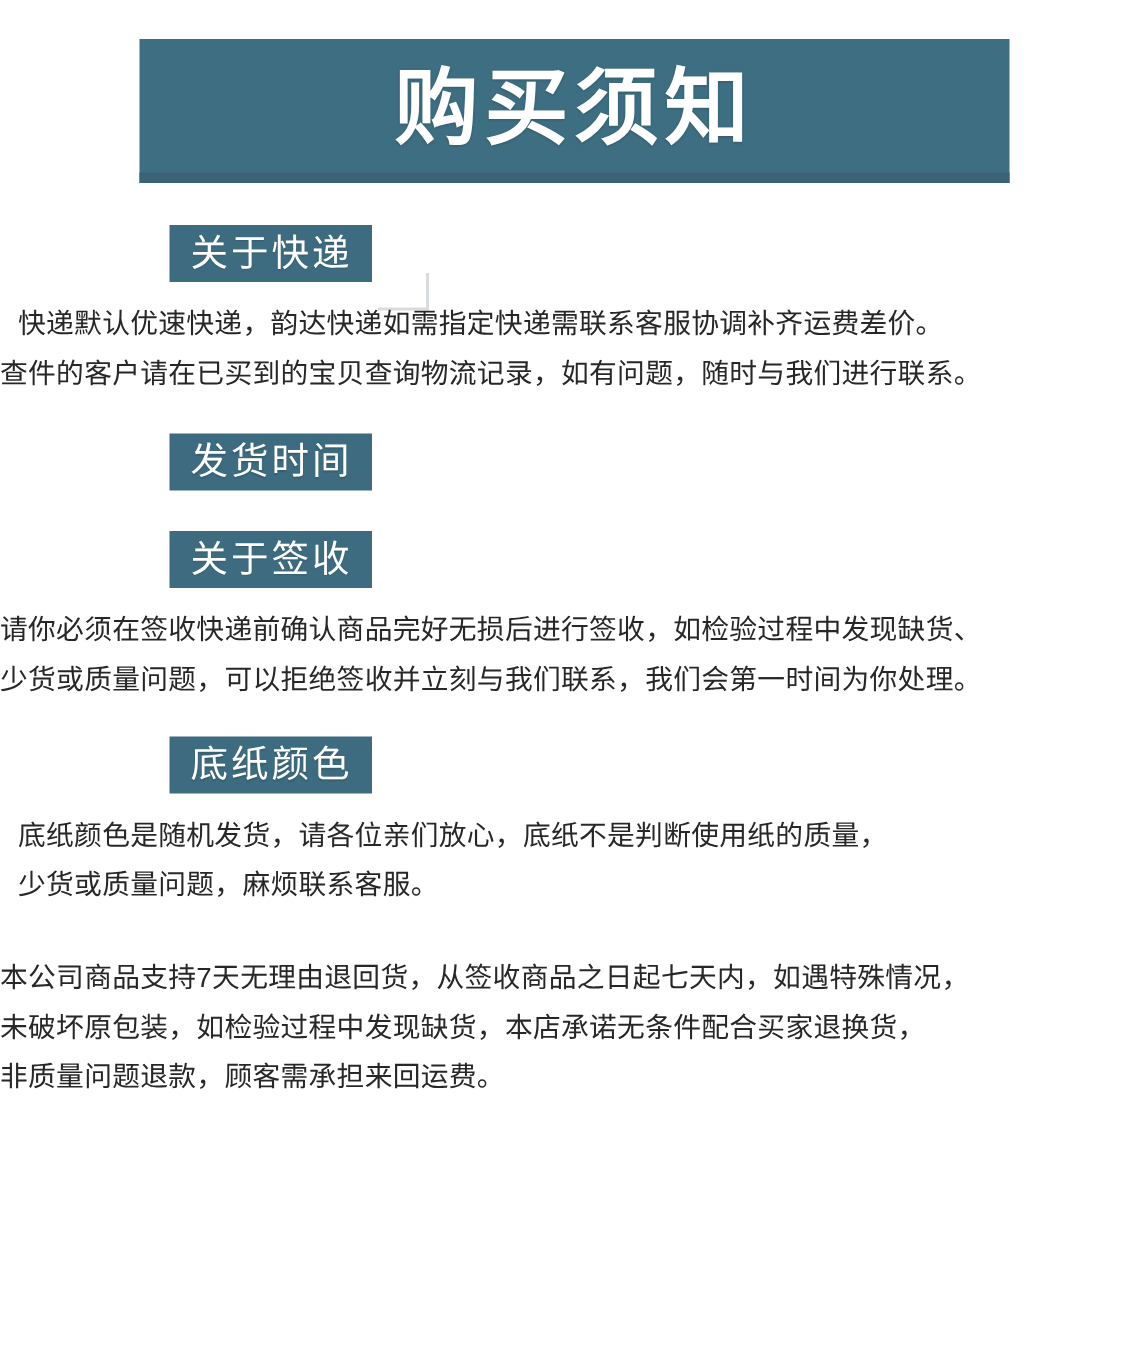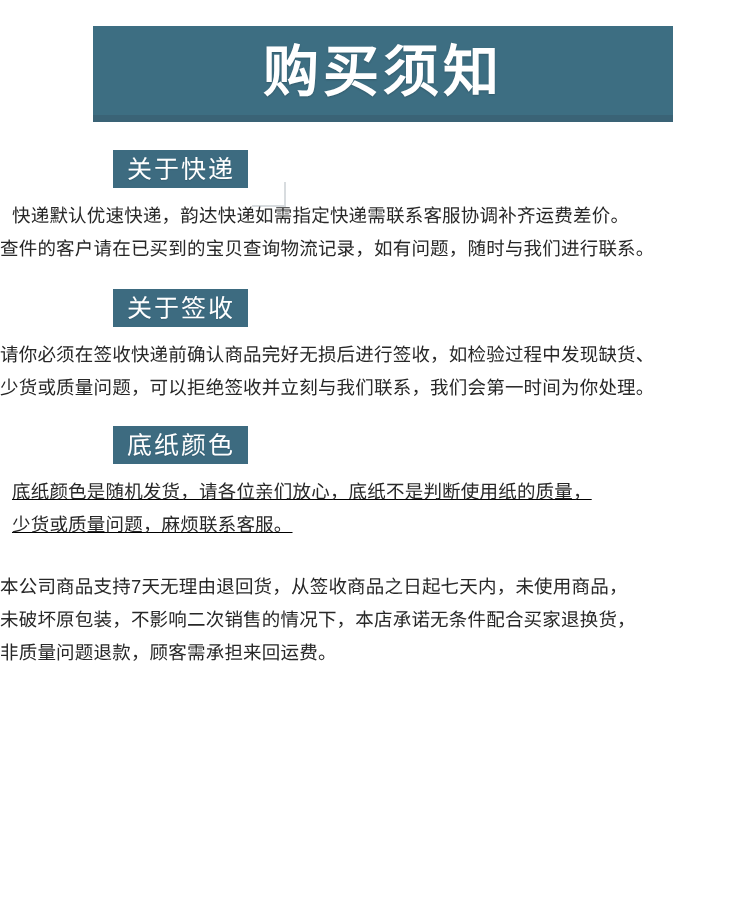--- a/index.html
+++ b/index.html
@@ -122,21 +122,21 @@
   }
 
   .line.indent {
     padding-left: 12px;
   }
 
   
   .sec-express   { margin-top: 0px;  }
   .sec-ship      { margin-top: 24px; }
   .sec-signing   { margin-top: 23px; }
-  .sec-liner     { margin-top: 22px; text-decoration: underline; }
+  .sec-liner     { margin-top: 22px; }
   .sec-return    { margin-top: 22px; }
 </style>
 </head>
 <body>
 
 <div class="page">
 
   <div class="header-banner">
     <div class="header-title">购买须知</div>
   </div>
@@ -149,20 +149,23 @@
       <div class="section-head">
         <span class="badge">关于快递</span>
       </div>
       <div class="section-body">
         <div class="line indent">快递默认优速快递，韵达快递如需指定快递需联系客服协调补齐运费差价。</div>
         <div class="line">查件的客户请在已买到的宝贝查询物流记录，如有问题，随时与我们进行联系。</div>
       </div>
     </div>
 
     <div class="section sec-ship">
+      <div class="section-head">
+        <span class="badge">发货时间</span>
+      </div>
     </div>
 
     <div class="section sec-signing">
       <div class="section-head">
         <span class="badge">关于签收</span>
       </div>
       <div class="section-body">
         <div class="line">请你必须在签收快递前确认商品完好无损后进行签收，如检验过程中发现缺货、</div>
         <div class="line">少货或质量问题，可以拒绝签收并立刻与我们联系，我们会第一时间为你处理。</div>
       </div>
@@ -173,20 +176,20 @@
         <span class="badge">底纸颜色</span>
       </div>
       <div class="section-body">
         <div class="line indent">底纸颜色是随机发货，请各位亲们放心，底纸不是判断使用纸的质量，</div>
         <div class="line indent">少货或质量问题，麻烦联系客服。</div>
       </div>
     </div>
 
     <div class="section sec-return">
       <div class="section-body">
-        <div class="line">本公司商品支持7天无理由退回货，从签收商品之日起七天内，未使用商品，</div>
-        <div class="line">未破坏原包装，不影响二次销售的情况下，本店承诺无条件配合买家退换货，</div>
+        <div class="line">本公司商品支持7天无理由退回货，从签收商品之日起七天内，如遇特殊情况，</div>
+        <div class="line">未破坏原包装，如检验过程中发现缺货，本店承诺无条件配合买家退换货，</div>
         <div class="line">非质量问题退款，顾客需承担来回运费。</div>
       </div>
     </div>
 
   </div>
 </div>
 
 </body></html>

